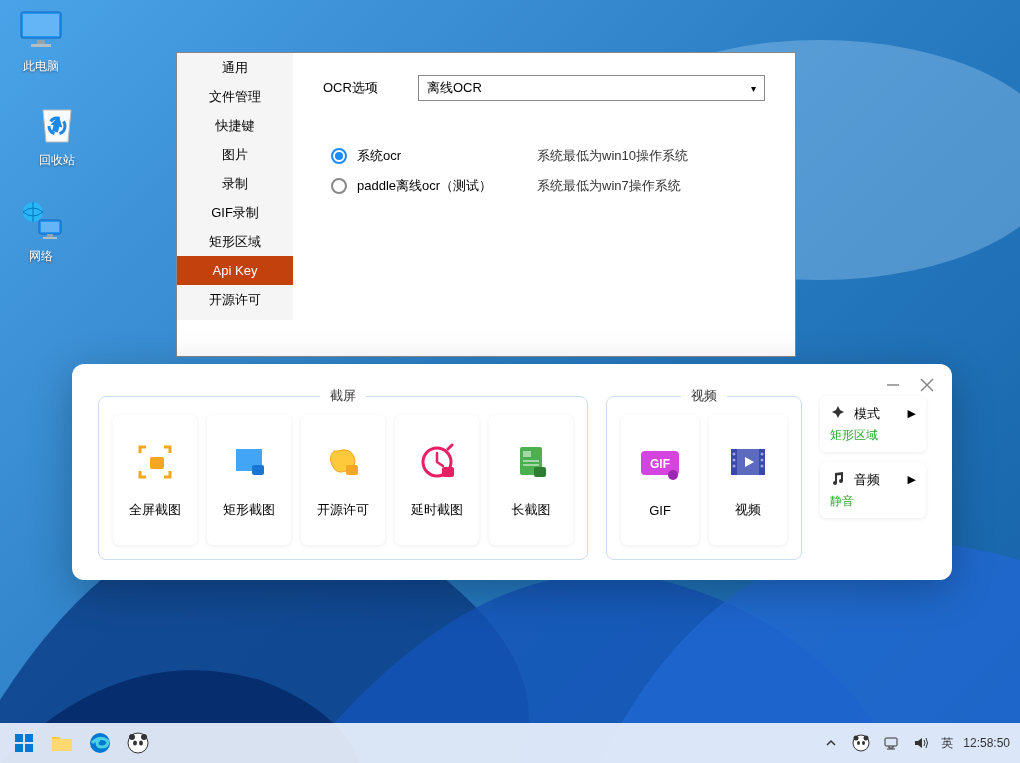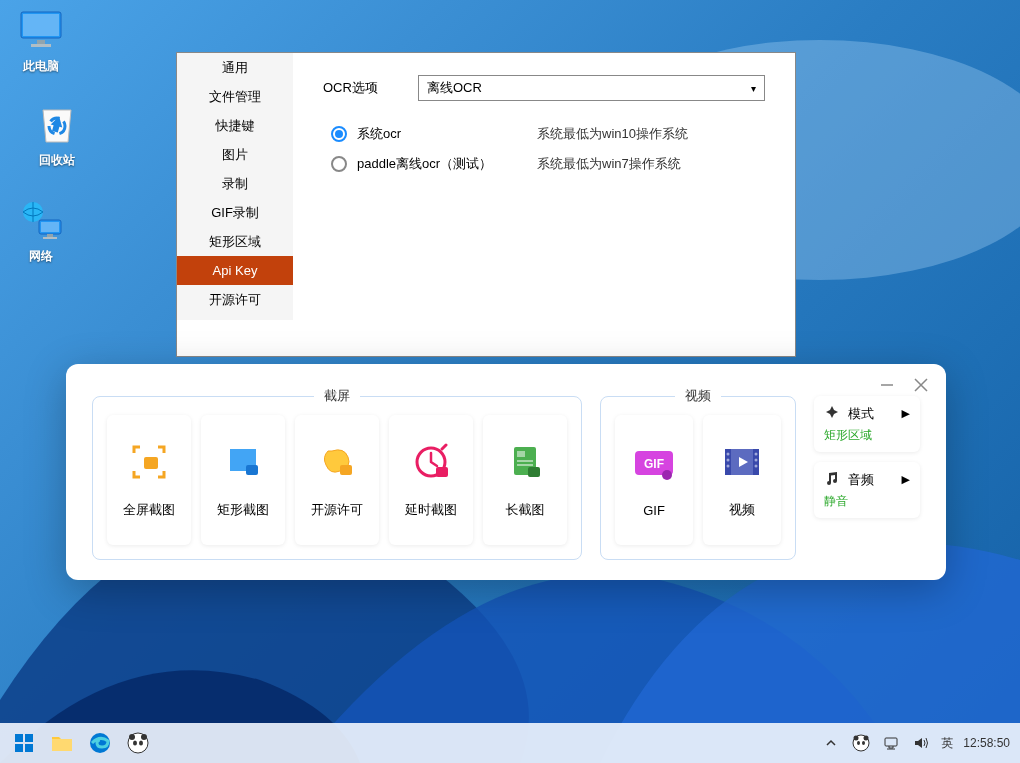--- a/index.html
+++ b/index.html
@@ -7,48 +7,48 @@
   width: 1020px; height: 763px;
   background: linear-gradient(135deg, #4aa3e8 0%, #3b8fd4 25%, #2a7dc3 50%, #1e6fb5 75%, #155fa5 100%);
   position: relative; overflow: hidden;
 }
 
 
 .wallpaper-shapes { position: absolute; inset: 0; pointer-events: none; }
 .wallpaper-shapes svg { width: 100%; height: 100%; }
 
 
-.desktop-icon { position: absolute; width: 74px; text-align: center; color: #fff; font-size: 12px; cursor: pointer; font-weight: bold; }
+.desktop-icon { position: absolute; width: 74px; text-align: center; color: #fff; font-size: 12px; cursor: pointer; }
 .desktop-icon .ic { width: 48px; height: 48px; margin: 0 auto 4px; display: flex; align-items: center; justify-content: center; }
 .desktop-icon .lbl { text-shadow: 0 1px 2px rgba(0,0,0,0.5); }
 
 
 .settings-dialog {
   position: absolute; left: 176px; top: 52px; width: 620px; height: 305px;
   background: #fff; border: 1px solid #888;
 }
 .settings-title { display: flex; justify-content: space-between; align-items: center; height: 36px; padding: 0 10px 0 14px; font-size: 13px; }
 .settings-close { width: 26px; height: 26px; display: flex; align-items: center; justify-content: center; color: #666; cursor: pointer; }
 .settings-body { display: flex; height: calc(100% - 36px); }
 .settings-sidebar { width: 116px; background: #f5f5f5; }
 .settings-sidebar .item { height: 29px; line-height: 29px; text-align: center; font-size: 13px; cursor: pointer; }
 .settings-sidebar .item.active { background: #c2410c; color: #fff; }
 .settings-content { flex: 1; padding: 22px 30px; font-size: 13px; }
-.ocr-row { display: flex; align-items: center; gap: 40px; margin-bottom: 24px; }
+.ocr-row { display: flex; align-items: center; gap: 40px; margin-bottom: 46px; }
 .ocr-select { flex: 1; height: 26px; border: 1px solid #888; padding: 0 8px; display: flex; align-items: center; justify-content: space-between; cursor: pointer; font-size: 13px; gap: 8px; }
 .radio-row { display: flex; align-items: center; margin-bottom: 12px; padding-left: 8px; }
 .radio-row .r { width: 16px; height: 16px; border: 2px solid #888; border-radius: 50%; margin-right: 10px; display: flex; align-items: center; justify-content: center; cursor: pointer; }
 .radio-row .r.checked { border-color: #1a8cff; }
 .radio-row .r.checked::after { content: ''; width: 8px; height: 8px; background: #1a8cff; border-radius: 50%; }
 .radio-row .rlabel { width: 180px; }
 .radio-row .rdesc { color: #333; }
 
 
 .toolbar-panel {
-  position: absolute; left: 66px; top: 364px; width: 880px; height: 216px;
+  position: absolute; left: 72px; top: 364px; width: 880px; height: 216px;
   background: #fff; border-radius: 12px; box-shadow: 0 10px 40px rgba(0,0,0,0.25);
   padding: 18px 26px;
 }
 .toolbar-ctrl { position: absolute; right: 18px; top: 14px; display: flex; gap: 20px; }
 .toolbar-ctrl span { color: #888; cursor: pointer; font-size: 16px; }
 .toolbar-groups { display: flex; gap: 18px; margin-top: 14px; }
 .group-box { border: 1px solid #c9ddf4; border-radius: 8px; padding: 18px 14px 14px; position: relative; }
 .group-box .legend { position: absolute; top: -10px; left: 50%; transform: translateX(-50%); background: #fff; padding: 0 10px; font-size: 13px; color: #333; }
 .group-capture { flex: 0 0 490px; display: flex; gap: 10px; }
 .group-video { flex: 0 0 196px; display: flex; gap: 10px; }

